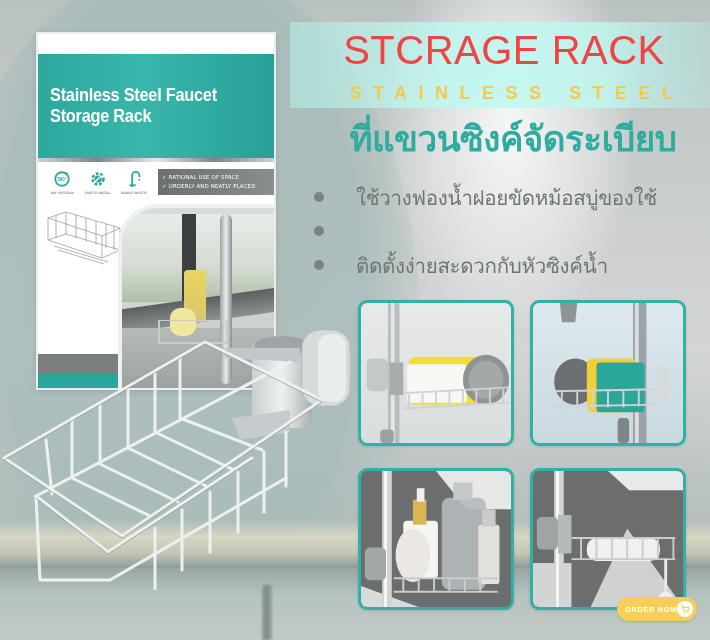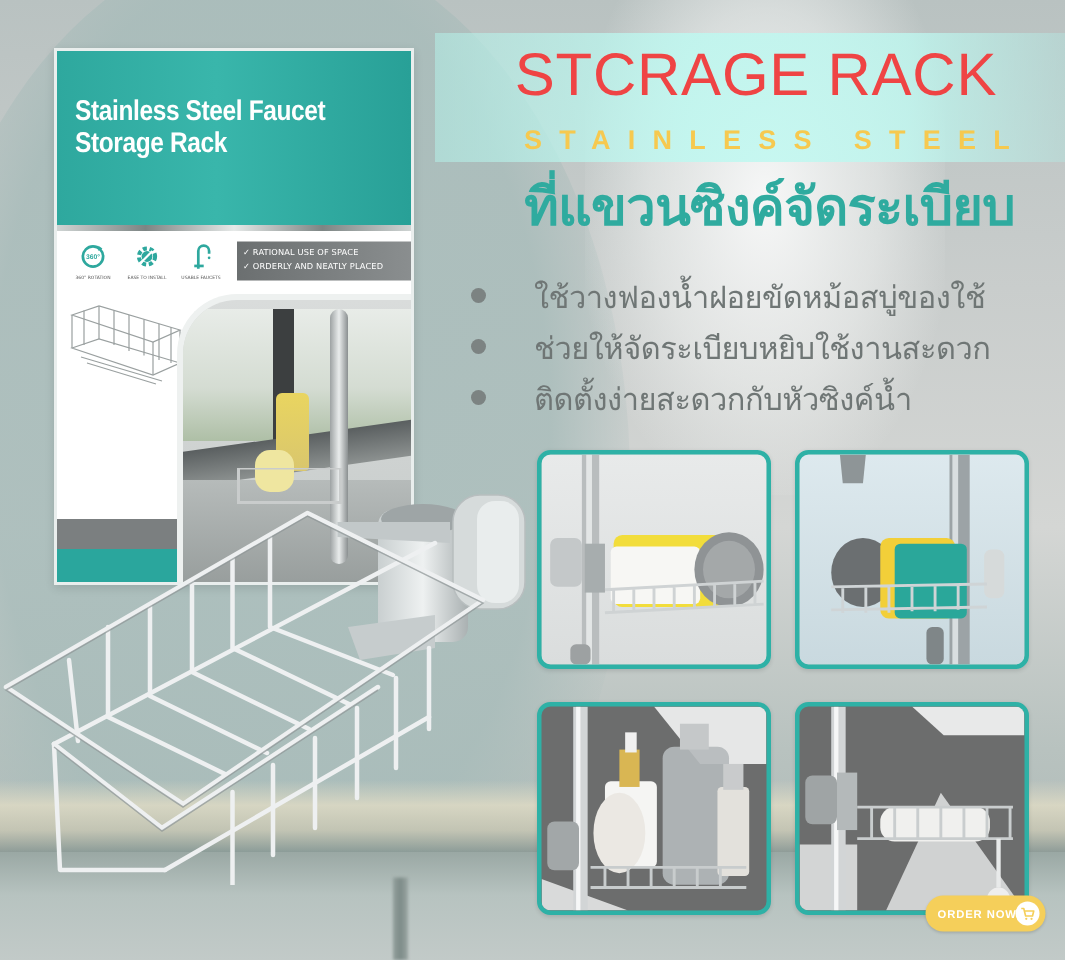--- a/index.html
+++ b/index.html
@@ -34,22 +34,22 @@
   }
 
   
   .package {
     position: absolute; left: 36px; top: 32px; width: 240px; height: 358px;
     background: #ffffff; border: 2px solid #e9eeed;
     box-shadow: 0 2px 6px rgba(0,0,0,0.12);
     overflow: hidden;
   }
   .package-header {
-    height: 120px; background: linear-gradient(90deg, #2ea89e 0%, #39b6ab 45%, #28a097 100%);
-    padding: 30px 0 13px 12px; position: relative;
+    height: 108px; background: linear-gradient(90deg, #2ea89e 0%, #39b6ab 45%, #28a097 100%);
+    padding: 30px 0 13px 12px; position: relative; margin-top: 20px;
   }
   .package-header::after {
     content: ""; position: absolute; left: 0; right: 0; bottom: 0; height: 4px;
     background: linear-gradient(90deg, #cfd4d3, #7d8584, #e6e9e8, #7d8584, #cfd4d3);
   }
   .package-title {
     color: #ffffff; font-family: "Liberation Sans", sans-serif; font-weight: 700;
     font-size: 19px; line-height: 21px; letter-spacing: -0.3px;
     transform: scaleX(0.86); transform-origin: left top; white-space: nowrap;
   }
@@ -259,21 +259,20 @@
 <div class="title-sub">STAINLESS STEEL</div>
 <h2 class="title-thai">ที่แขวนซิงค์จัดระเบียบ</h2>
 
 <ul class="bullets">
   <li>
     <span class="bullet-dot"></span>
     <span>ใช้วางฟองน้ำฝอยขัดหม้อสบู่ของใช้</span>
   </li>
   <li>
     <span class="bullet-dot"></span>
-    <span>ช่วยให้จัดระเบียบหยิบใช้งานสะดวก</span>
   </li>
   <li>
     <span class="bullet-dot"></span>
     <span>ติดตั้งง่ายสะดวกกับหัวซิงค์น้ำ</span>
   </li>
 </ul>
 
 <div class="card card-1">
   <svg viewBox="0 0 156 146" preserveAspectRatio="none">
     <rect x="28" y="0" width="12" height="146" fill="#b9bdbe"></rect>

